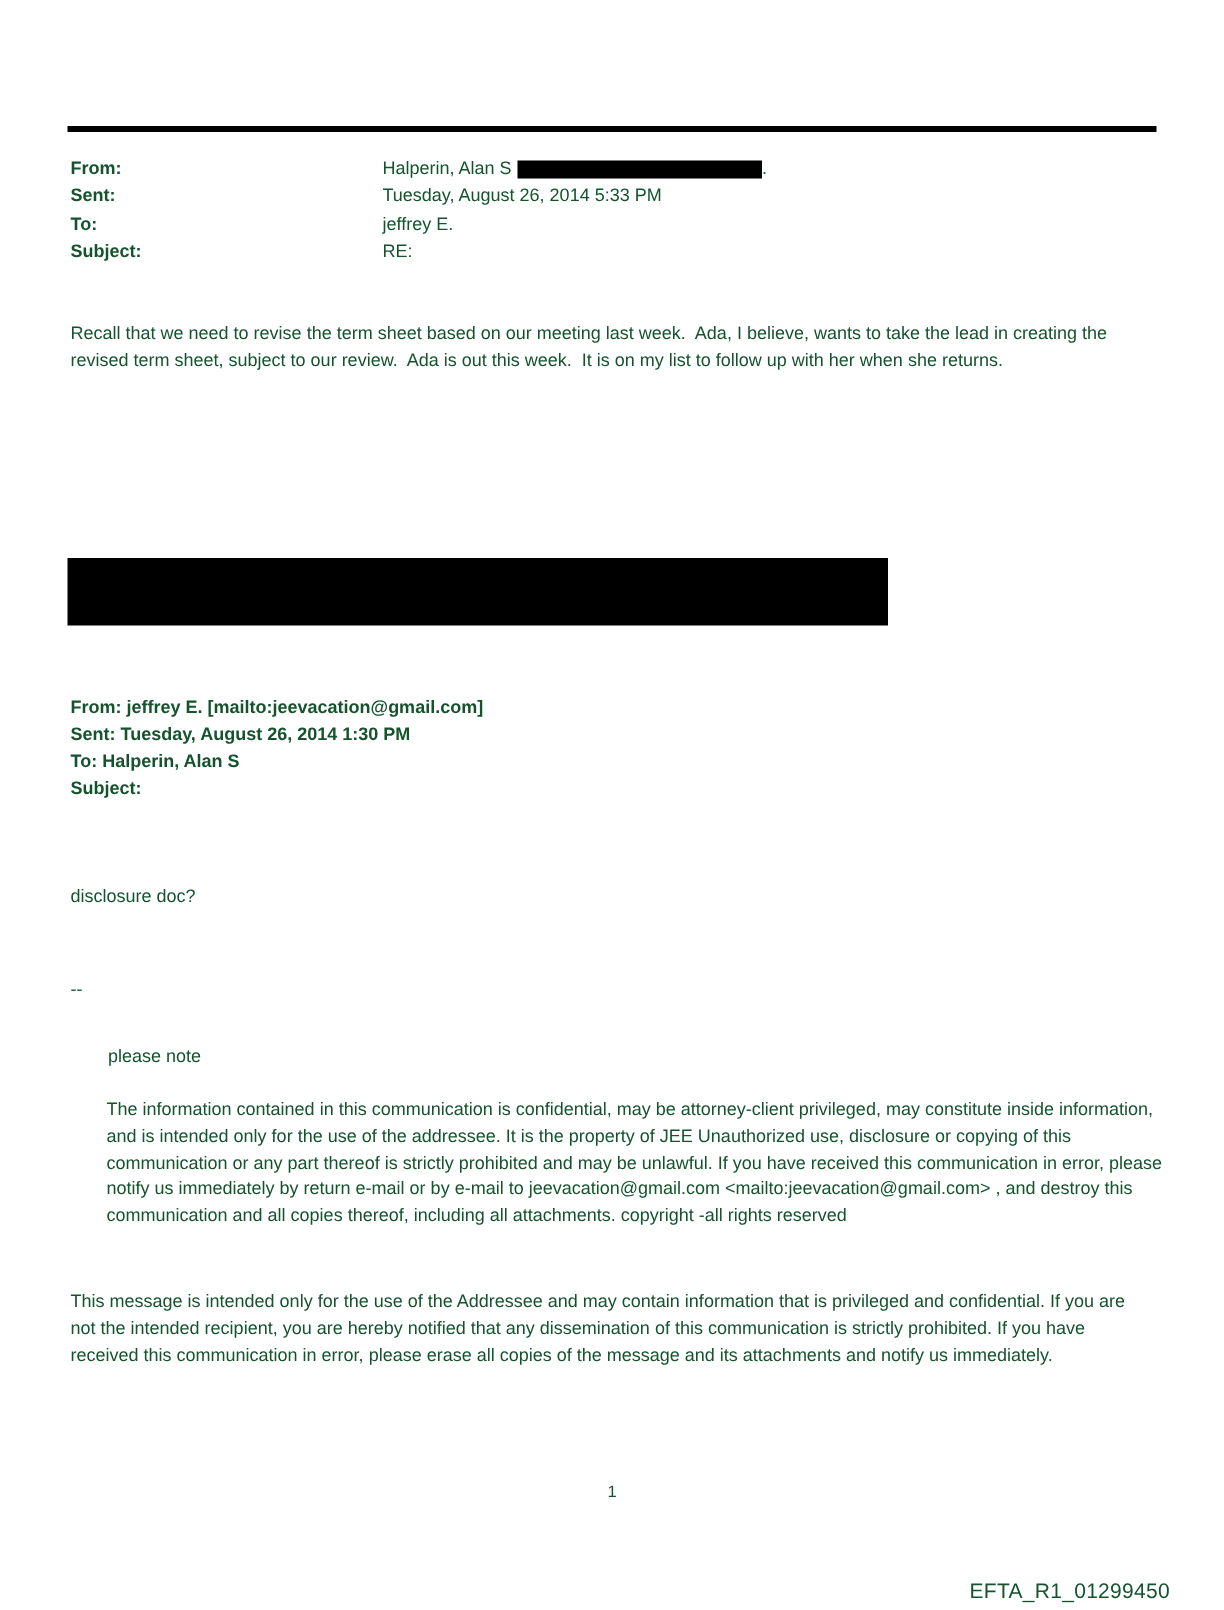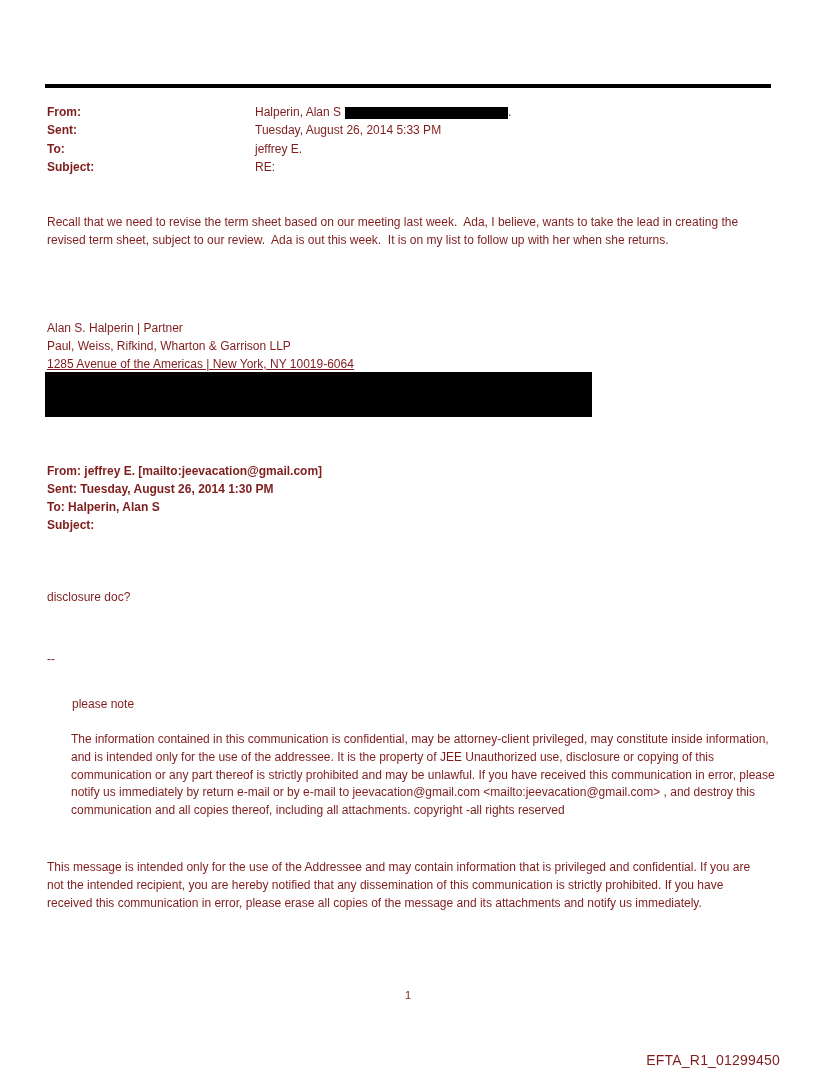--- a/index.html
+++ b/index.html
@@ -6,21 +6,21 @@
     margin: 0;
     padding: 0;
     background: #ffffff;
   }
   .page {
     position: relative;
     width: 816px;
     height: 1073px;
     background: #ffffff;
     font-family: "Liberation Sans", "DejaVu Sans", sans-serif;
-    color: #7f1d1d;
+    color: #14532d;
     font-size: 12px;
     overflow: hidden;
   }
   .abs { position: absolute; }
   .top-rule {
     left: 45px;
     top: 84px;
     width: 726px;
     height: 4px;
     background: #000000;
@@ -140,25 +140,20 @@
       <span class="hdr-value">jeffrey E.</span>
     </div>
     <div class="hdr-row">
       <span class="hdr-label">Subject:</span>
       <span class="hdr-value">RE:</span>
     </div>
   </div>
 
   <div class="abs body-para">Recall that we need to revise the term sheet based on our meeting last week.  Ada, I believe, wants to take the lead in creating the revised term sheet, subject to our review.  Ada is out this week.  It is on my list to follow up with her when she returns.</div>
 
-  <div class="abs signature">
-    <div>Alan S. Halperin | Partner</div>
-    <div>Paul, Weiss, Rifkind, Wharton &amp; Garrison LLP</div>
-    <div class="sig-underline">1285 Avenue of the Americas | New York, NY 10019-6064</div>
-  </div>
 
   <div class="abs redact-block"></div>
 
   <div class="abs quoted-header">
     <div>From: jeffrey E. [mailto:jeevacation@gmail.com]</div>
     <div>Sent: Tuesday, August 26, 2014 1:30 PM</div>
     <div>To: Halperin, Alan S</div>
     <div>Subject:</div>
   </div>
 

